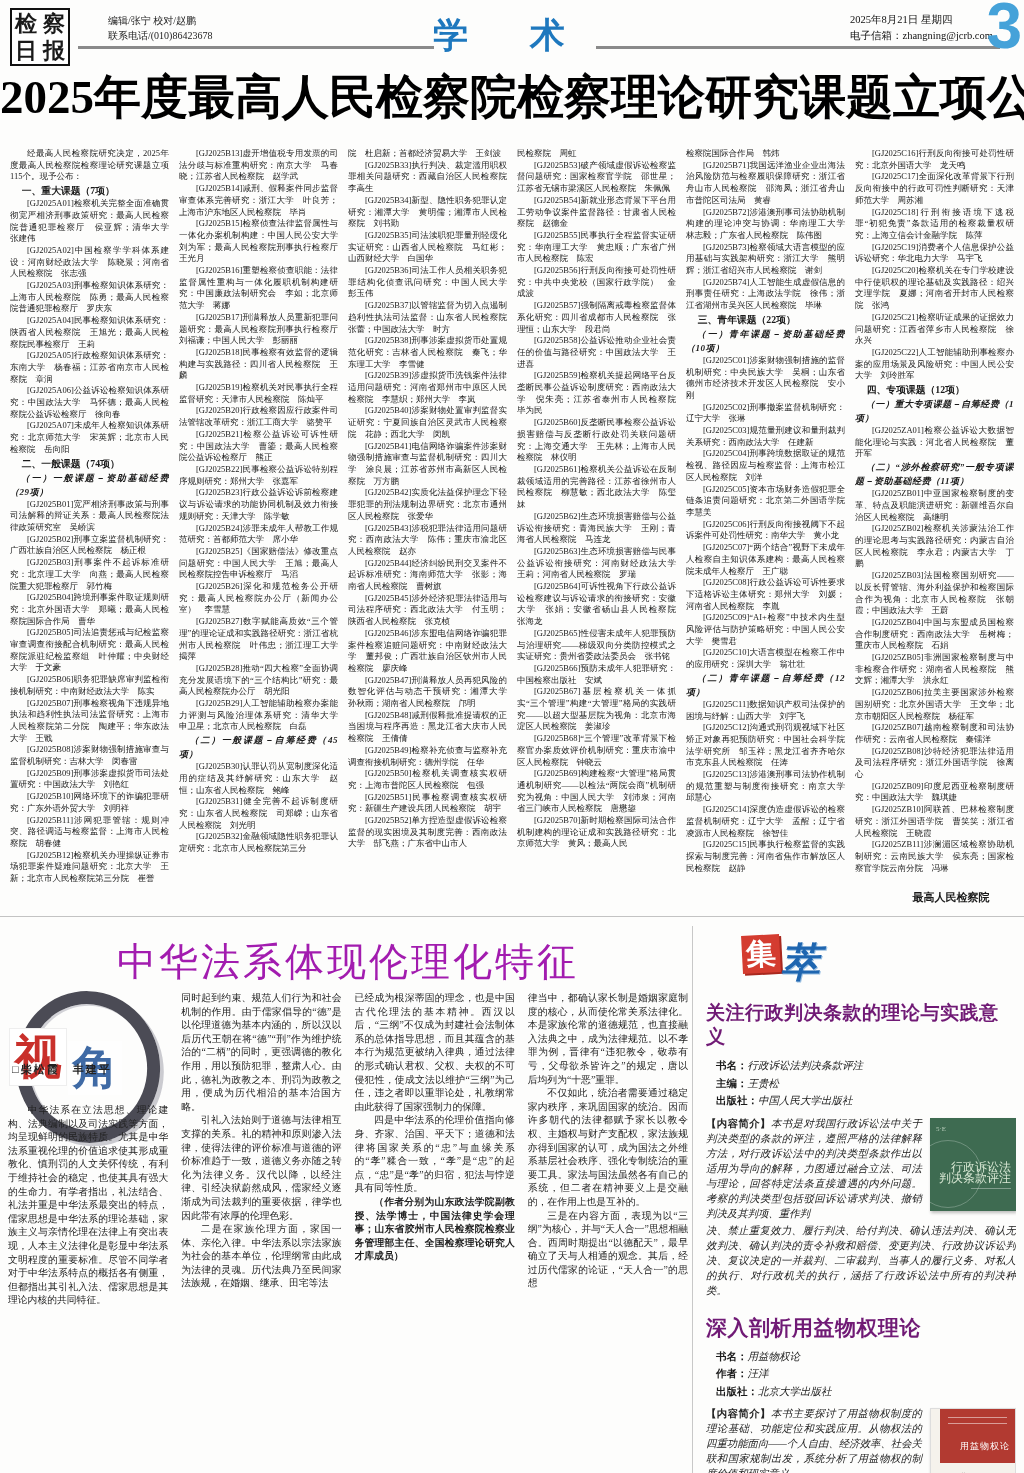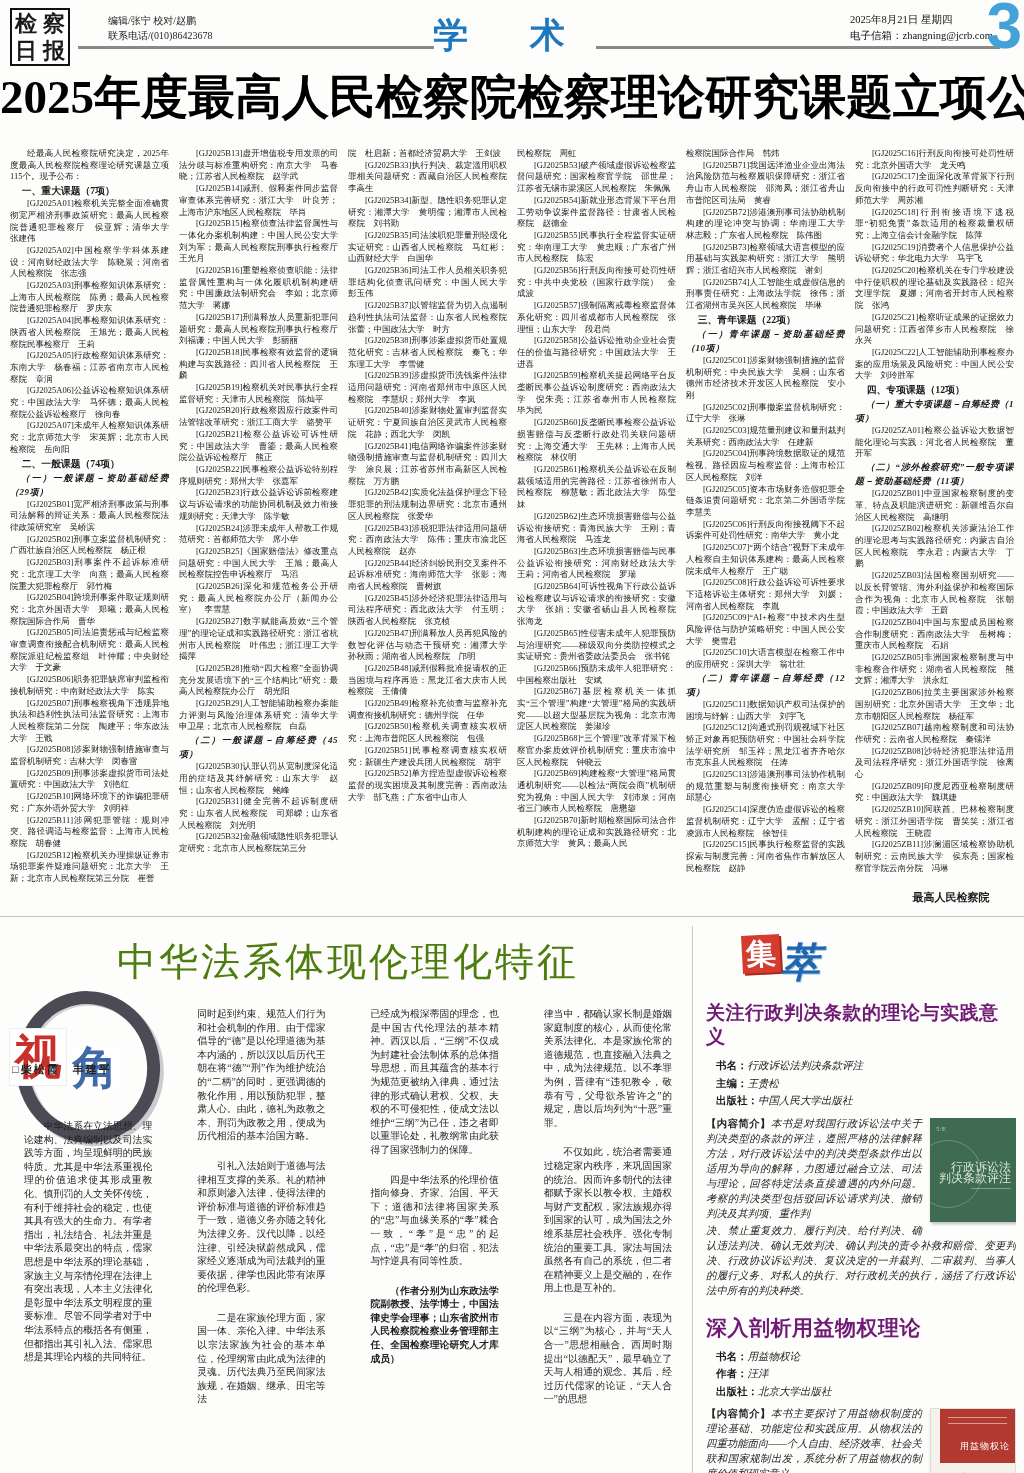--- a/index.html
+++ b/index.html
@@ -22,25 +22,25 @@
   .ann p.p,.ann p.cont{text-indent:2em;}
   .ann p.cont{text-indent:0;}
   .ann p.h1{font-weight:bold;font-size:9.8px;line-height:15px;text-indent:1.2em;}
   .ann p.h2{font-style:italic;font-weight:600;font-size:9px;line-height:14px;text-indent:1.2em;letter-spacing:.5px;}
   .ann p.sig1{margin-top:16px;text-align:center;font-weight:bold;font-size:11px;line-height:15px;text-indent:3em;}
   .ann p.sig2{text-align:center;font-weight:bold;font-size:10.5px;line-height:15px;text-indent:3em;}
   .rule-h{position:absolute;left:0;top:916px;width:1024px;height:1px;background:#c3c3c3;}
   .rule-v{position:absolute;left:692px;top:926px;height:547px;width:1px;background:#c8c8c8;}
   
   .essay{position:absolute;left:8px;top:925px;width:680px;height:548px;overflow:hidden;}
-  .essay-title{margin:10px 0 0 0;text-align:center;font-size:39px;font-weight:400;letter-spacing:3px;color:#4d7c0f;}
+  .essay-title{margin:10px 0 0 0;text-align:center;font-size:39px;font-weight:400;letter-spacing:3px;color:#a21caf;}
   .essay-cols{position:absolute;left:0;top:66px;width:680px;height:478px;display:flex;gap:13px;}
   .essay-cols .tcol{flex:1 1 0;overflow:hidden;font-size:9.8px;line-height:13.6px;text-align:justify;color:#222;}
   .essay-cols .tcol:first-child{padding-top:112px;box-sizing:border-box;}
-  .essay-cols p{margin:16px;text-indent:2em;}
+  .essay-cols p{margin:0;text-indent:2em;}
   .essay-cols p.cont{text-indent:0;}
   .essay-cols p.credit{font-weight:bold;}
   .seal{position:absolute;left:2px;top:64px;width:148px;height:148px;}
   .seal .ring{position:absolute;left:6px;top:2px;width:118px;height:126px;border-radius:50%;border:13px solid #33333e;opacity:.88;transform:rotate(-10deg);box-shadow:3px 4px 0 0 rgba(90,90,110,.35), inset 2px 2px 0 0 rgba(90,90,110,.3);}
   .seal .shi{position:absolute;left:0px;top:40px;width:56px;height:56px;background:#fff;color:#c9302b;font-size:47px;line-height:56px;text-align:center;font-weight:bold;box-shadow:0 0 0 1px #eee;}
   .seal .jiao{position:absolute;left:58px;top:52px;width:54px;height:54px;background:#fff;color:#2f5e9e;font-size:45px;line-height:54px;text-align:center;font-weight:bold;opacity:.92;}
   .essay-authors{position:absolute;left:4px;top:137px;font-size:11px;font-weight:bold;color:#222;letter-spacing:2px;}
   
   .digest{position:absolute;left:706px;top:925px;width:310px;height:548px;overflow:hidden;}
   .jc-logo{height:58px;position:relative;margin-top:8px;}
@@ -48,21 +48,21 @@
   .jc-cui{position:absolute;left:74px;top:10px;font-size:40px;line-height:40px;color:#1f66b0;font-weight:bold;font-style:italic;text-shadow:1px 1px 0 #9bc0e2;}
   .digest h3{margin:10px 0 8px 0;font-size:19px;line-height:24px;font-weight:600;letter-spacing:.5px;color:#701a75;}
   .digest h3.t2{font-size:21px;margin-top:16px;}
   .bookmeta{margin:0 0 6px 10px;font-size:10.5px;line-height:16.5px;}
   .bookmeta b{font-family:"Liberation Sans",sans-serif;font-weight:bold;}
   .bookmeta i{font-style:italic;}
   .intro{font-size:10.4px;line-height:15px;text-align:justify;color:#222;}
   .intro p{margin:0 0 2px 0;font-style:italic;}
   .intro p.lead b{font-style:normal;font-family:"Liberation Sans",sans-serif;}
   
-  .cover1{float:right;width:86px;height:104px;margin:2px 0 4px 8px;background:#3e6b51;position:relative;box-shadow:1px 2px 3px rgba(0,0,0,.25);}
+  .cover1{float:right;width:86px;height:93px;margin:2px 0 4px 8px;background:#3e6b51;position:relative;box-shadow:1px 2px 3px rgba(0,0,0,.25);}
   .cover1 .press{position:absolute;left:6px;top:4px;font-size:7px;color:#b7ccba;font-style:normal;}
   .cover1 .circ{position:absolute;left:-16px;top:22px;width:66px;height:66px;border:1px solid rgba(255,255,255,.25);border-radius:50%;}
   .cover1 .c1t{position:absolute;right:5px;top:44px;text-align:right;color:#d9e8d4;font-size:12px;line-height:11px;font-style:normal;}
   .cover1 .c1sub{position:absolute;right:5px;top:70px;width:40px;height:1px;background:rgba(255,255,255,.35);}
   .cover2{float:right;width:86px;height:122px;margin:2px 0 4px 8px;background:#f5f2ec;position:relative;border:1px solid #ddd;box-sizing:border-box;box-shadow:1px 2px 3px rgba(0,0,0,.25);}
   .cover2 .red{position:absolute;left:9px;top:0;right:0;height:54px;background:#b23a31;}
   .cover2 .red .line{position:absolute;left:8px;right:8px;height:1px;background:rgba(255,255,255,.5);}
   .cover2 .c2t{position:absolute;right:5px;top:30px;color:#fff;font-size:9px;font-style:normal;letter-spacing:1px;}
   .cover2 .c2a{position:absolute;left:12px;top:60px;color:#333;font-size:7.5px;font-style:normal;}
   .clr{clear:both;}
@@ -148,20 +148,21 @@
       <p class="p">[GJ2025B36]司法工作人员相关职务犯罪结构化侦查讯问研究：中国人民大学　彭玉伟</p>
       <p class="p">[GJ2025B37]以管辖监督为切入点遏制趋利性执法司法监督：山东省人民检察院　张蕾；中国政法大学　时方</p>
       <p class="p">[GJ2025B38]刑事涉案虚拟货币处置规范化研究：吉林省人民检察院　秦飞；华东理工大学　李雪健</p>
       <p class="p">[GJ2025B39]涉虚拟货币洗钱案件法律适用问题研究：河南省郑州市中原区人民检察院　李慧织；郑州大学　李岚</p>
       <p class="p">[GJ2025B40]涉案财物处置审判监督实证研究：宁夏回族自治区灵武市人民检察院　花静；西北大学　闵凯</p>
       <p class="p">[GJ2025B41]电信网络诈骗案件涉案财物强制措施审查与监督机制研究：四川大学　涂良晨；江苏省苏州市高新区人民检察院　万方鹏</p>
       <p class="p">[GJ2025B42]实质化法益保护理念下轻罪犯罪的刑法规制边界研究：北京市通州区人民检察院　张爱华</p>
       <p class="p">[GJ2025B43]涉税犯罪法律适用问题研究：西南政法大学　陈伟；重庆市渝北区人民检察院　赵亦</p>
       <p class="p">[GJ2025B44]经济纠纷民刑交叉案件不起诉标准研究：海南师范大学　张影；海南省人民检察院　曹树旗</p>
       <p class="p">[GJ2025B45]涉外经济犯罪法律适用与司法程序研究：西北政法大学　付玉明；陕西省人民检察院　张克桢</p>
+      <p class="p">[GJ2025B46]涉东盟电信网络诈骗犯罪案件检察追赃问题研究：中南财经政法大学　董邦俊；广西壮族自治区钦州市人民检察院　廖庆峰</p>
       <p class="p">[GJ2025B47]刑满释放人员再犯风险的数智化评估与动态干预研究：湘潭大学　孙秋雨；湖南省人民检察院　邝明</p>
       <p class="p">[GJ2025B48]减刑假释批准提请权的正当困境与程序再造：黑龙江省大庆市人民检察院　王倩倩</p>
       <p class="p">[GJ2025B49]检察补充侦查与监察补充调查衔接机制研究：德州学院　任华</p>
       <p class="p">[GJ2025B50]检察机关调查核实权研究：上海市普陀区人民检察院　包强</p>
       <p class="p">[GJ2025B51]民事检察调查核实权研究：新疆生产建设兵团人民检察院　胡宇</p>
       <p class="p">[GJ2025B52]单方捏造型虚假诉讼检察监督的现实困境及其制度完善：西南政法大学　郜飞燕；广东省中山市人</p>
     </div>
     <div class="tcol">
       <p class="cont">民检察院　周虹</p>
       <p class="p">[GJ2025B53]破产领域虚假诉讼检察监督问题研究：国家检察官学院　邵世星；江苏省无锡市梁溪区人民检察院　朱佩佩</p>

